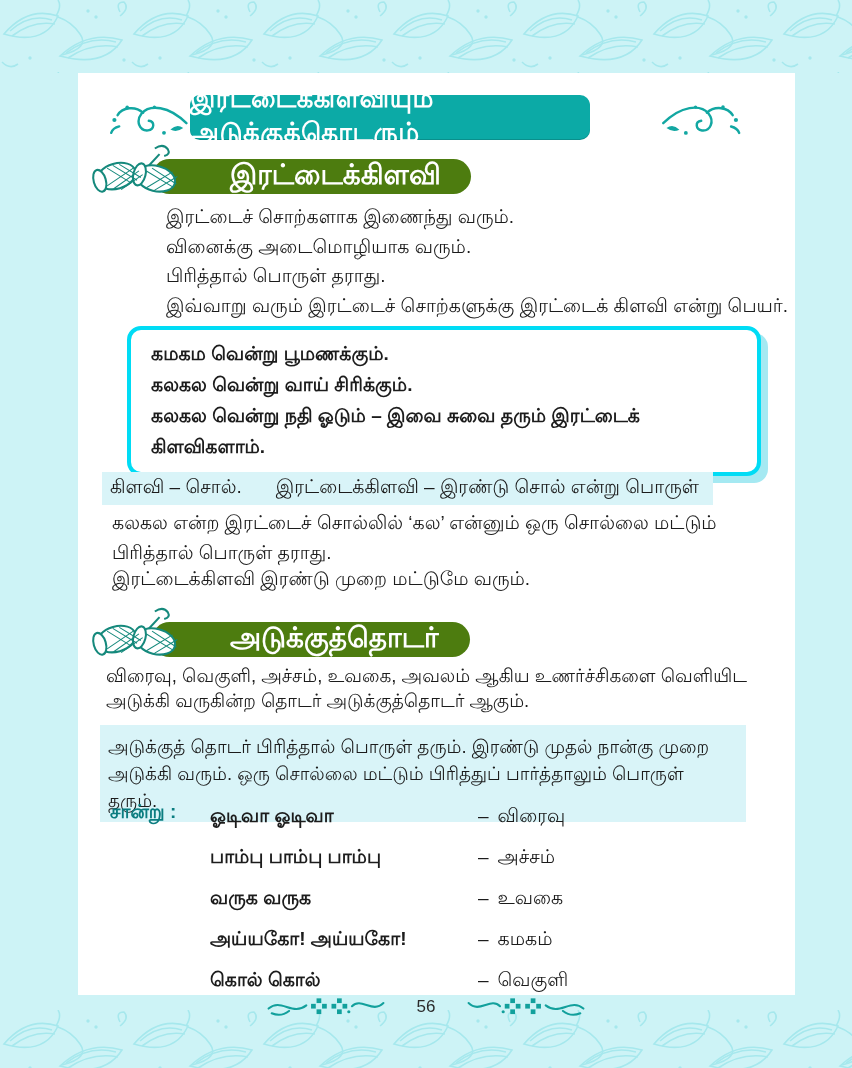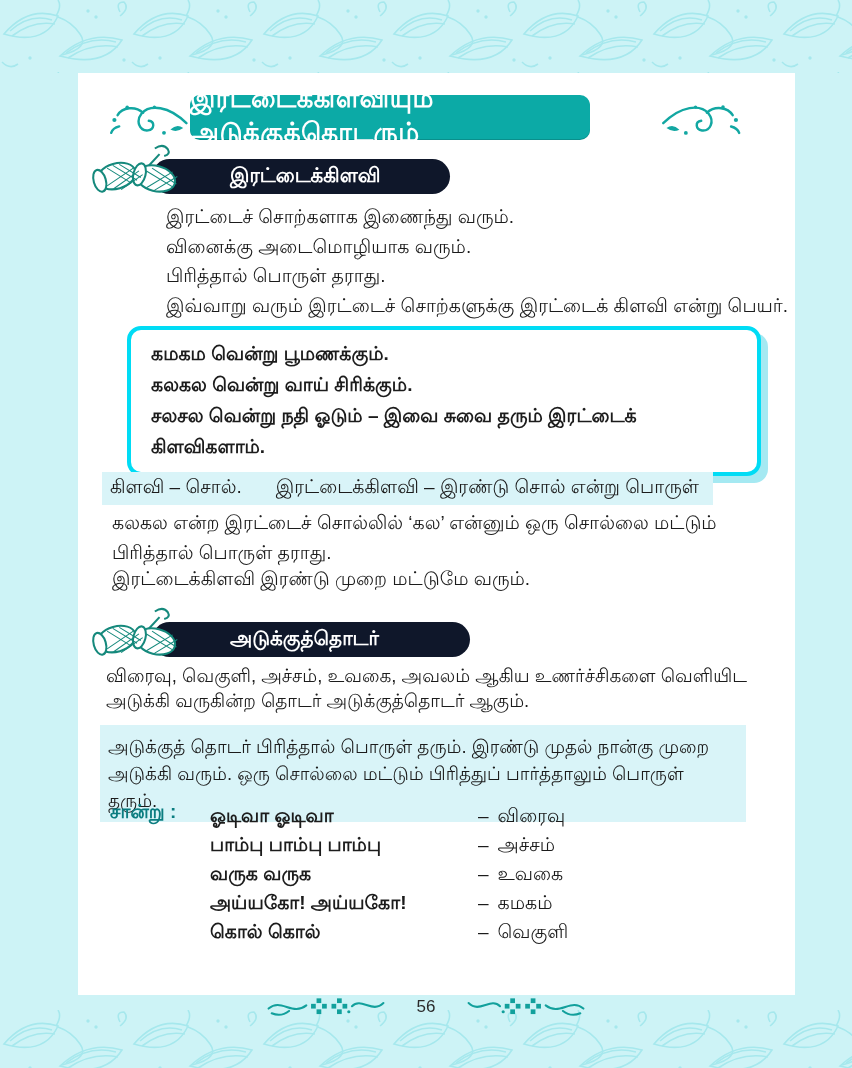--- a/index.html
+++ b/index.html
@@ -23,22 +23,22 @@
     position:absolute;left:112px;top:22px;width:400px;height:44px;
     background:#0caaa6;border-radius:10px;
     display:flex;align-items:center;justify-content:center;
     color:#ffffff;font-size:26px;font-weight:bold;letter-spacing:.5px;
     box-shadow:0 1px 0 #0a8f8c;
   }
   .fl-left{position:absolute;left:30px;top:26px;width:80px;height:42px;}
   .fl-right{position:absolute;left:582px;top:26px;width:84px;height:42px;transform:scaleX(-1);}
   
   .pill{
-    position:absolute;height:35px;background:#0f172a;border-radius:18px;
-    display:flex;align-items:center;color:#fff;font-weight:bold;font-size:20px;
+    position:absolute;height:35px;background:#4d7c0f;border-radius:18px;
+    display:flex;align-items:center;color:#fff;font-weight:bold;font-size:28px;
     padding:0 30px 0 78px;
   }
   .pill-1{left:74px;top:86px;min-width:190px;}
   .pill-2{left:74px;top:549px;min-width:210px;}
   .drums{position:absolute;width:104px;height:58px;z-index:2;}
   .drums-1{left:8px;top:68px;}
   .drums-2{left:8px;top:531px;}
   
   .points{position:absolute;left:88px;top:129px;font-size:19px;line-height:29.5px;}
   .quote-box{
@@ -57,21 +57,21 @@
   .note1{position:absolute;left:34px;top:435px;width:648px;font-size:19px;line-height:29.5px;}
   .note2{position:absolute;left:34px;top:495px;font-size:19px;}
   .intro{position:absolute;left:28px;top:590px;width:655px;font-size:18.5px;line-height:25px;}
   .highlight2{
     position:absolute;left:22px;top:652px;width:628px;
     background:#d9f4f8;padding:8px 10px 8px 8px;
     font-size:18.5px;line-height:27px;
   }
   .examples{position:absolute;left:30px;top:728px;width:560px;}
   .ex-label{position:absolute;left:2px;top:0;color:#0b7d80;font-weight:bold;font-size:19px;}
-  .ex-rows{margin-left:102px;display:grid;grid-template-columns:268px auto;row-gap:0;}
+  .ex-rows{margin-left:102px;display:grid;grid-template-columns:268px auto;row-gap:12px;}
   .ex-phrase{font-size:19px;font-weight:bold;line-height:29px;}
   .ex-emotion{font-size:19px;line-height:29px;}
   .ex-emotion .dash{margin-right:9px;}
   
   .footer{
     position:absolute;left:0;top:992px;width:852px;height:30px;
     display:flex;align-items:center;justify-content:center;gap:32px;
   }
   .footer .orn{width:118px;height:24px;}
   .orn-right{transform:scaleX(-1);}
@@ -188,21 +188,21 @@
   <div class="points">
     <div>இரட்டைச் சொற்களாக இணைந்து வரும்.</div>
     <div>வினைக்கு அடைமொழியாக வரும்.</div>
     <div>பிரித்தால் பொருள் தராது.</div>
     <div>இவ்வாறு வரும் இரட்டைச் சொற்களுக்கு இரட்டைக் கிளவி என்று பெயர்.</div>
   </div>
 
   <div class="quote-box">
     <div>கமகம வென்று பூமணக்கும்.</div>
     <div>கலகல வென்று வாய் சிரிக்கும்.</div>
-    <div>சலசல வென்று நதி ஓடும் – இவை சுவை தரும் இரட்டைக் கிளவிகளாம்.</div>
+    <div>கலகல வென்று நதி ஓடும் – இவை சுவை தரும் இரட்டைக் கிளவிகளாம்.</div>
   </div>
 
 
   <div class="definition">
     <span>கிளவி – சொல்.</span><span class="gap"></span><span>இரட்டைக்கிளவி – இரண்டு சொல் என்று பொருள்</span>
   </div>
 
   <div class="note1">கலகல என்ற இரட்டைச் சொல்லில் ‘கல’ என்னும் ஒரு சொல்லை மட்டும் பிரித்தால் பொருள் தராது.</div>
   <div class="note2">இரட்டைக்கிளவி இரண்டு முறை மட்டுமே வரும்.</div>
 

